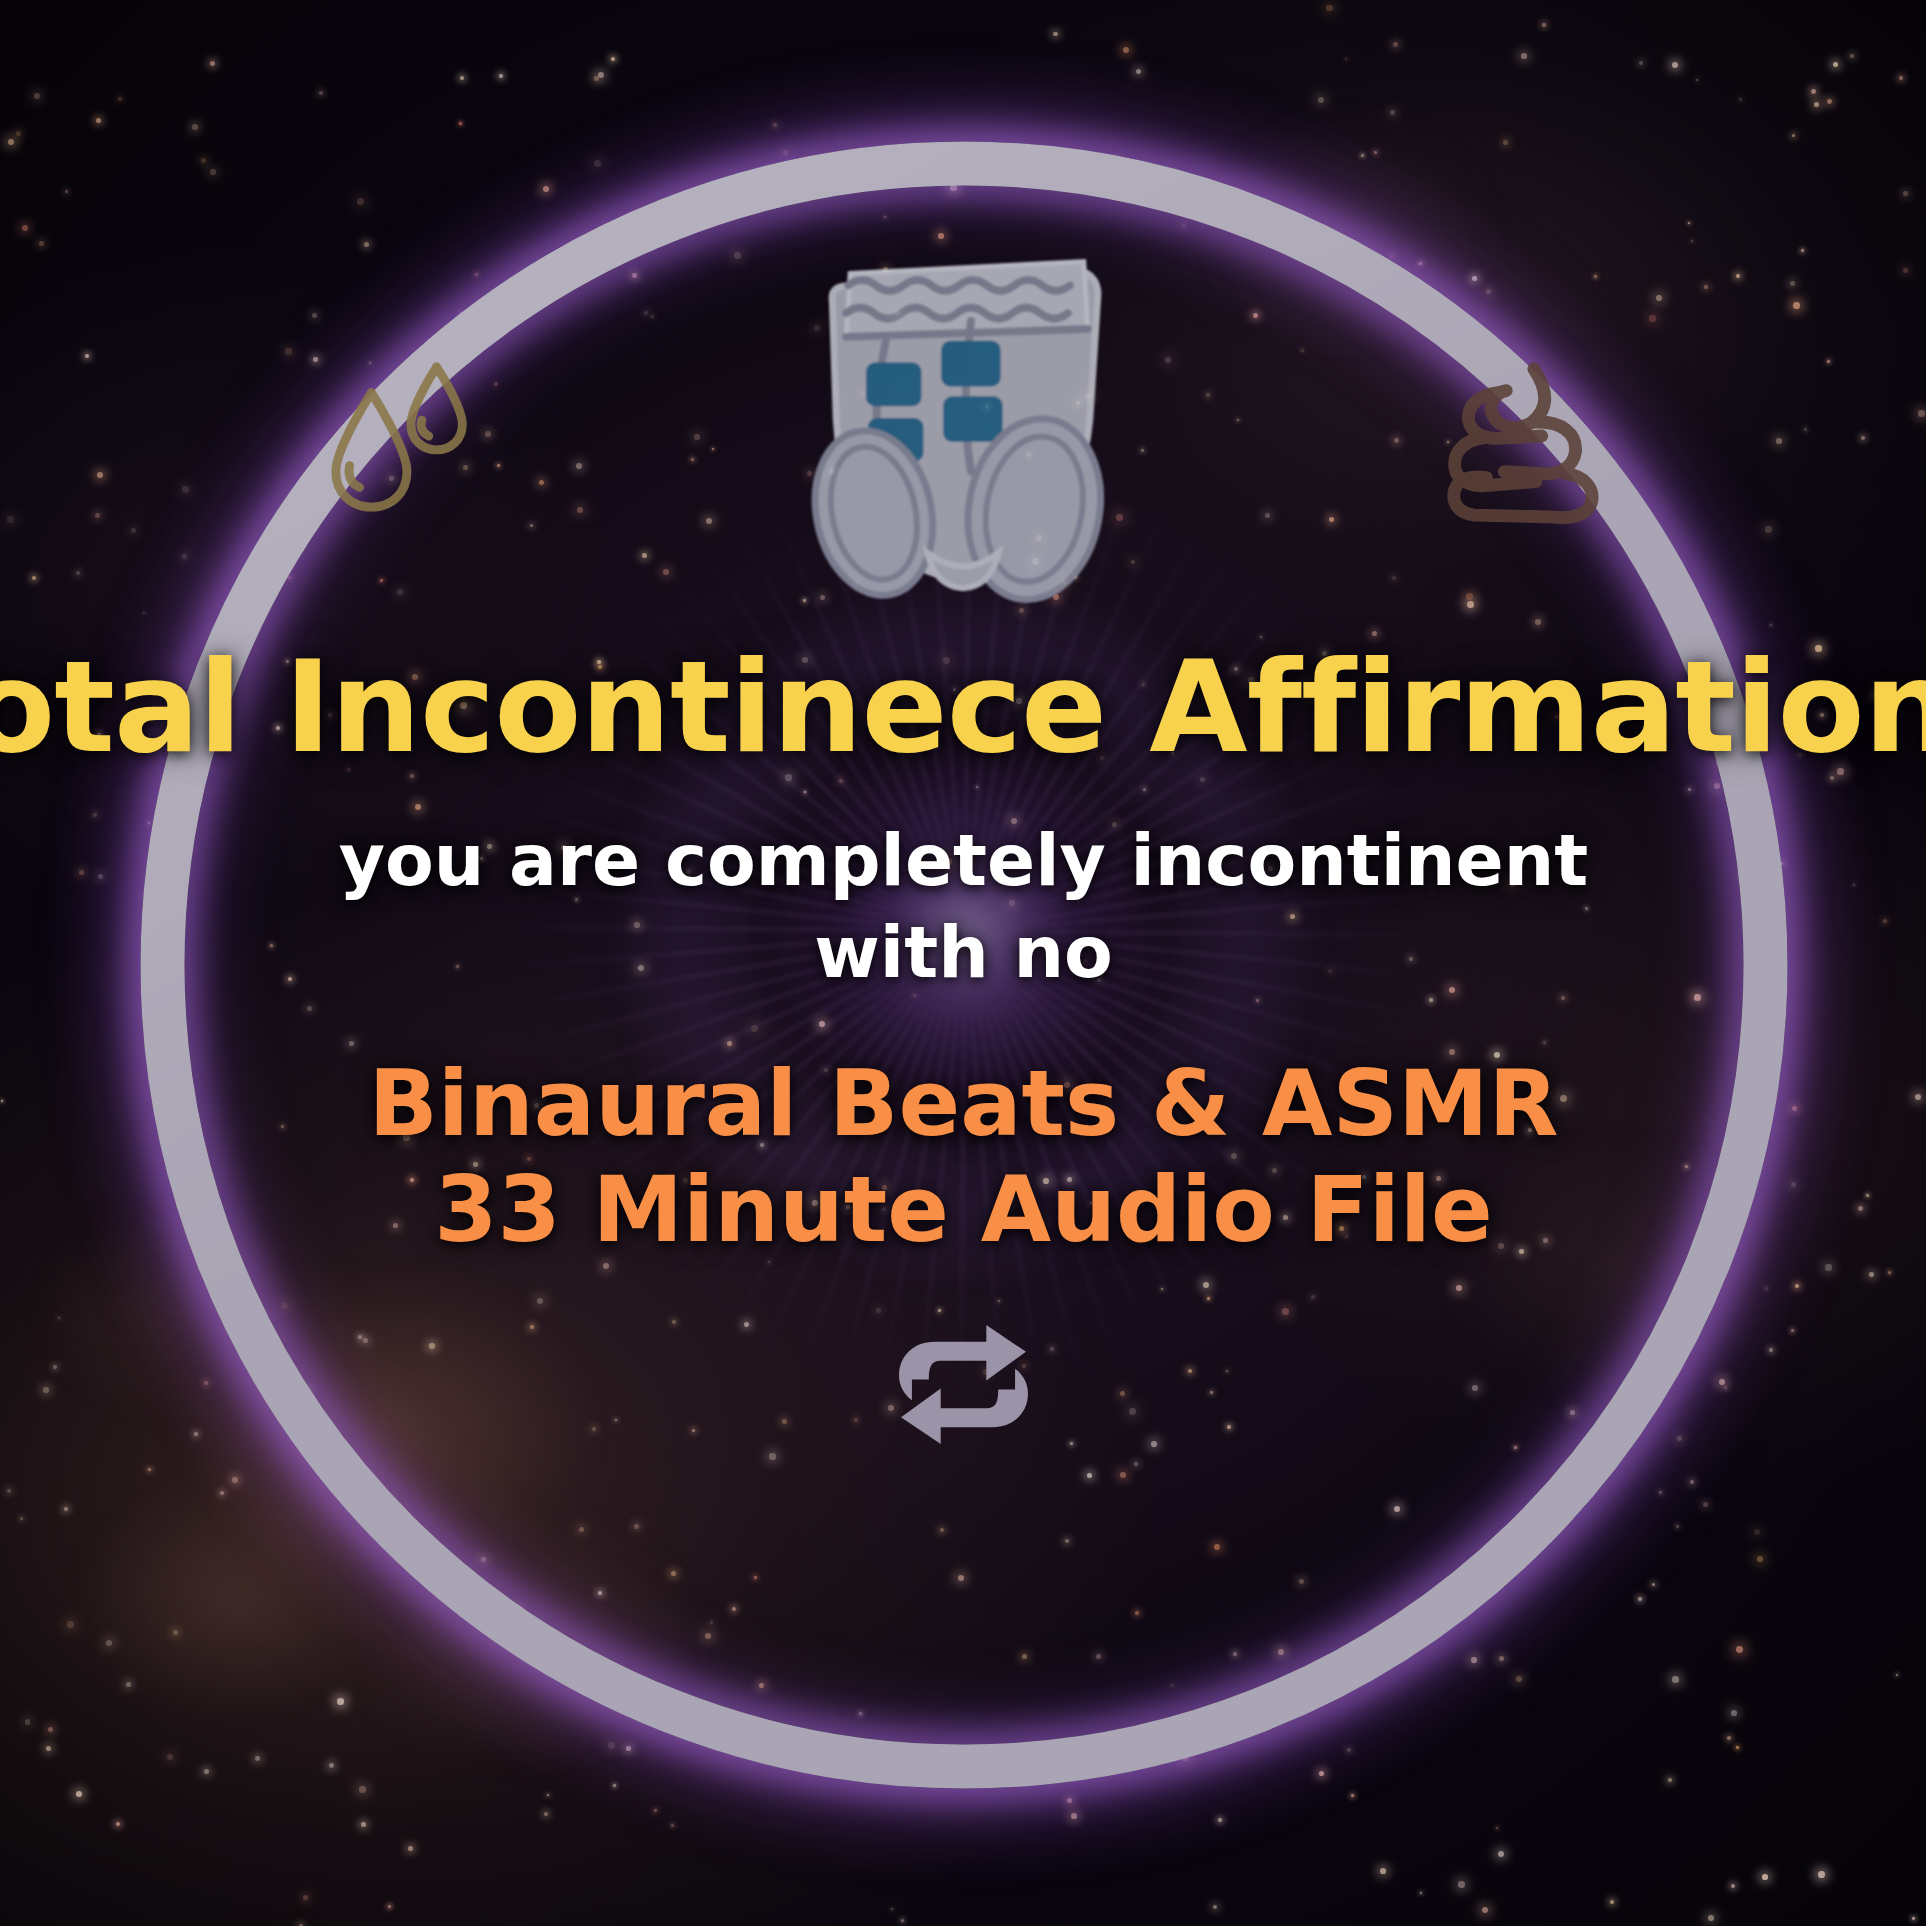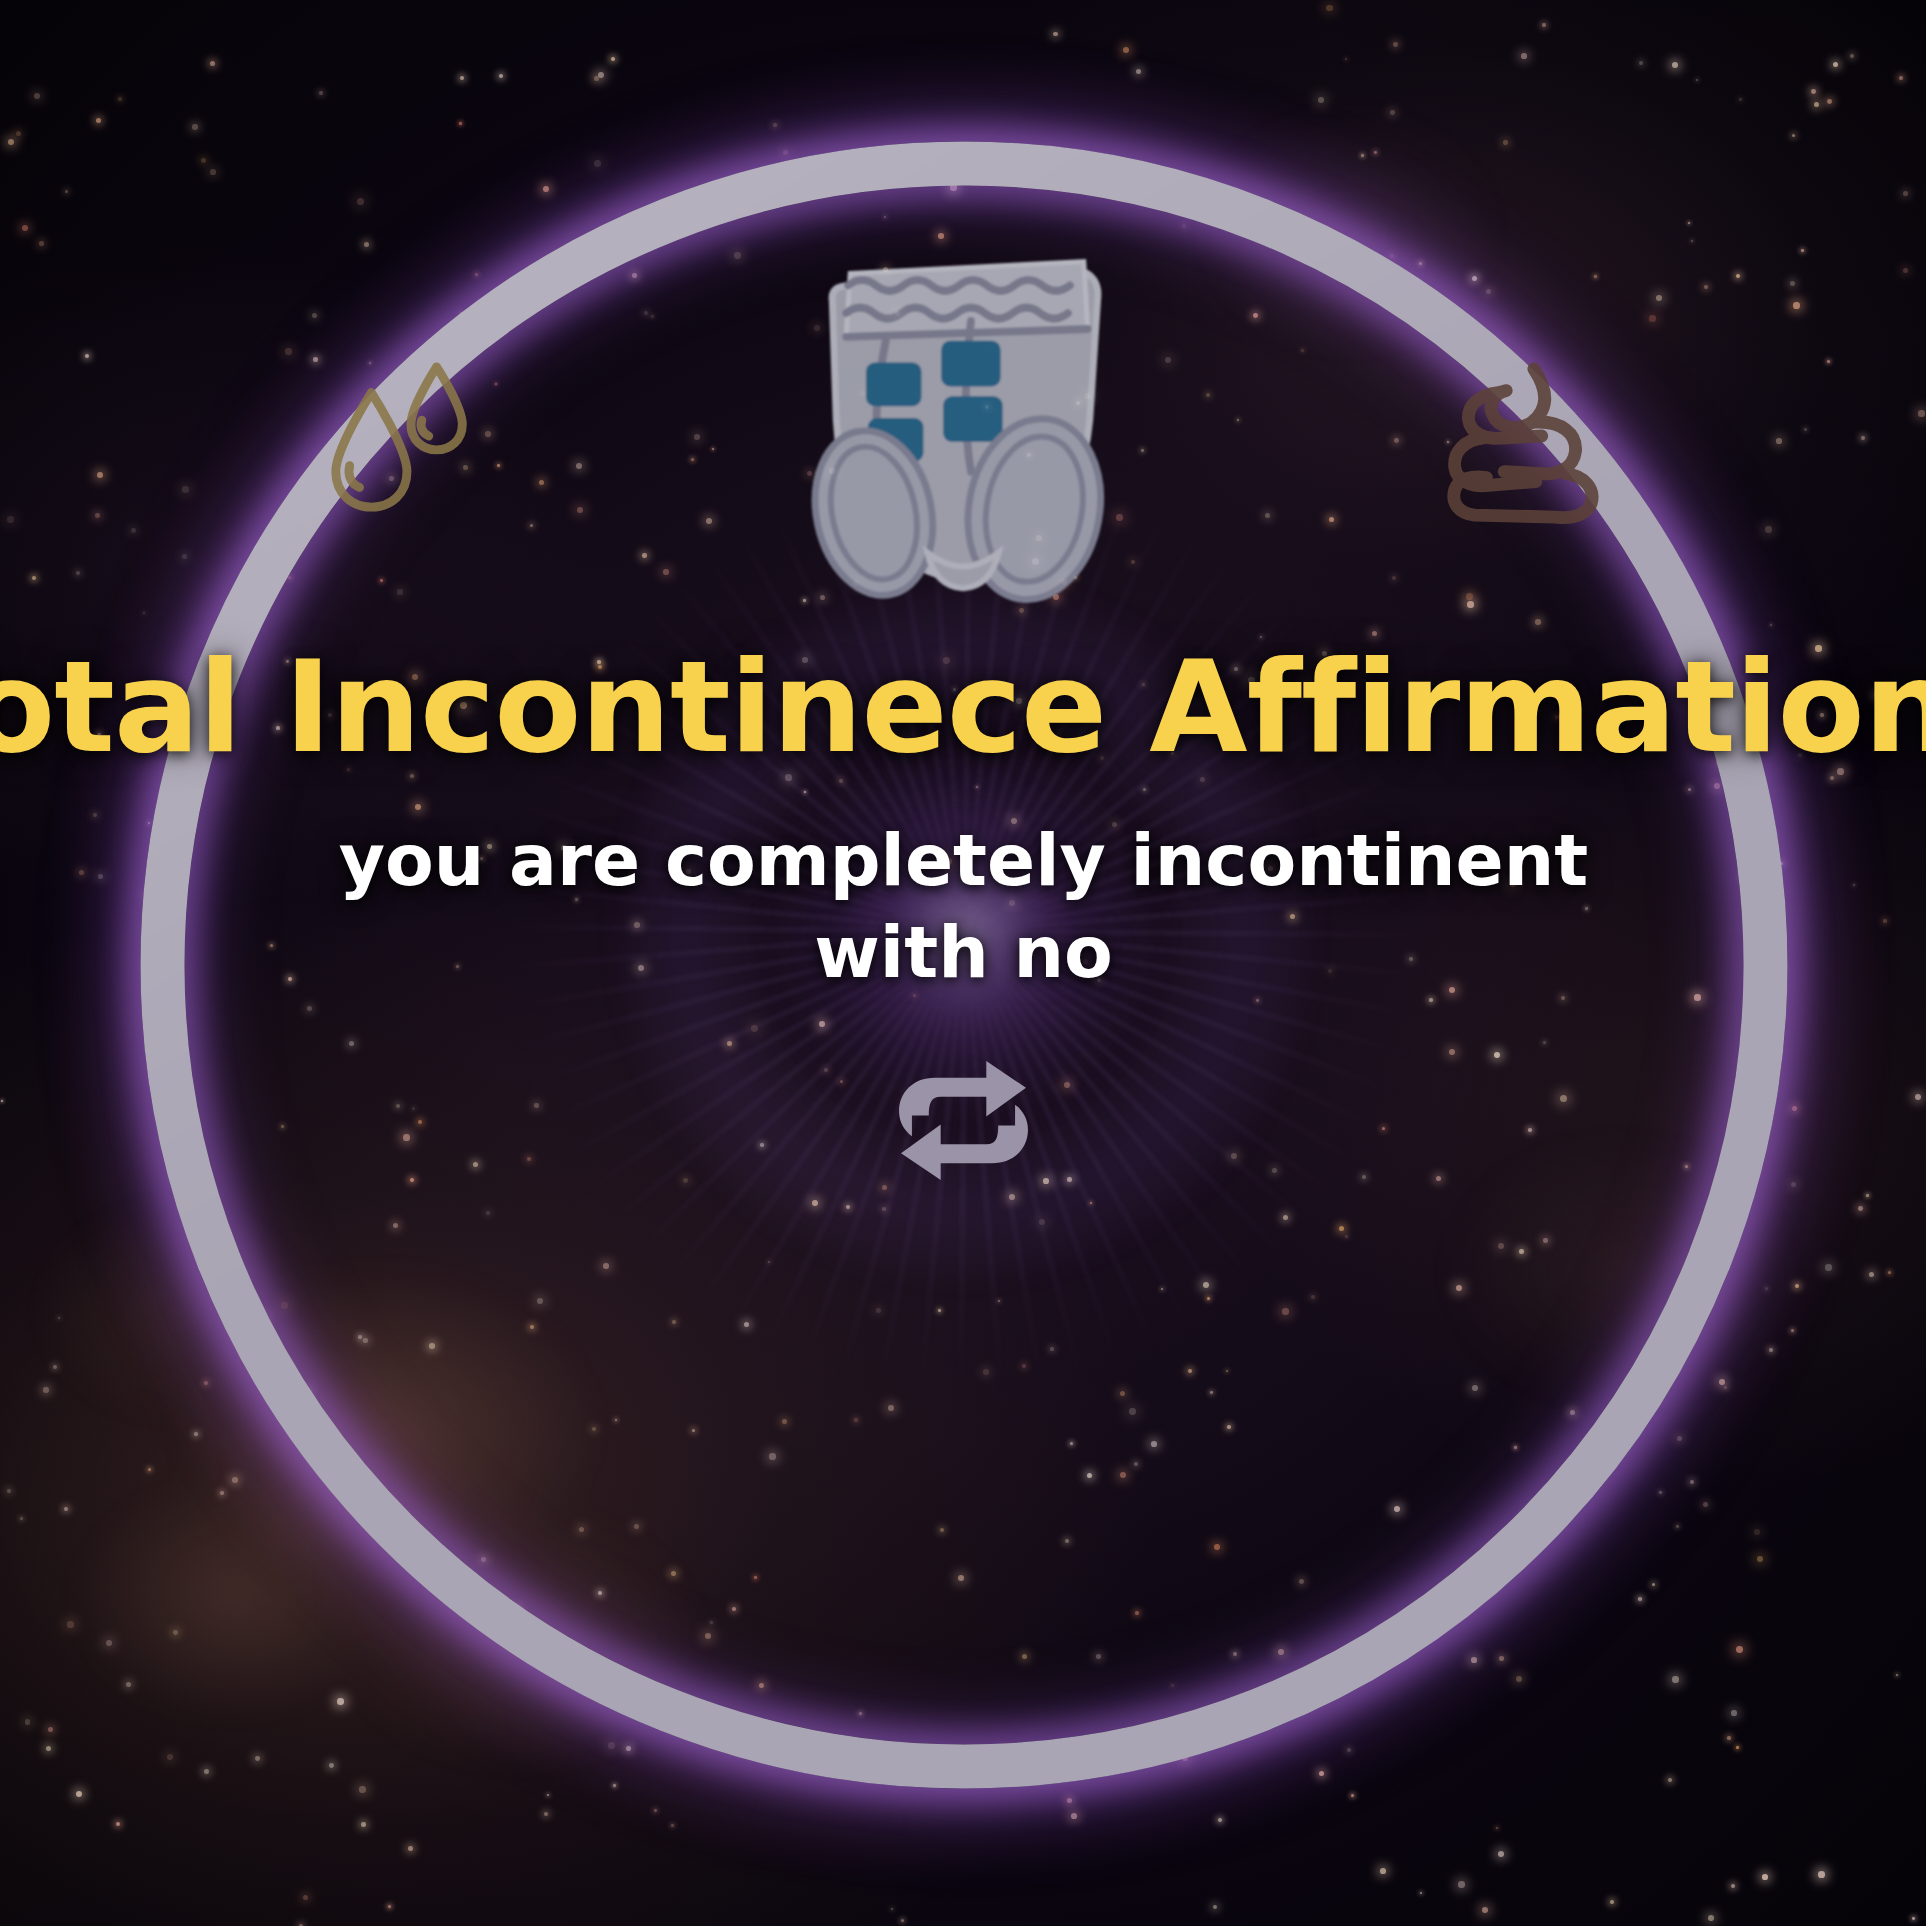--- a/index.html
+++ b/index.html
@@ -761,20 +761,24 @@
         </svg>
       </div>
     </div>
 
     <h1 class="title-yellow">Total Incontinece Affirmations</h1>
 
     <p class="desc">
       <span>you are completely incontinent with no</span>
     </p>
 
+    <p class="cta">
+      <span>Binaural Beats &amp; ASMR</span>
+      <span>33 Minute Audio File</span>
+    </p>
 
     <div class="loop-wrap">
       <svg width="137" height="121" viewBox="0 0 138 122" fill="none">
         <g fill="#9b93a8">
           <path d="M40 18 C18 18 4 33 4 52 C4 62 9 71 17 77 L17 56 L34 56 C34 44 36 37 46 37 L92 37 L92 57 L132 28 L92 1 L92 18 Z"></path>
           <path d="M98 104 C120 104 134 89 134 70 C134 60 129 51 121 45 L121 66 L104 66 C104 78 102 85 92 85 L46 85 L46 65 L6 94 L46 121 L46 104 Z"></path>
         </g>
       </svg>
     </div>
 

